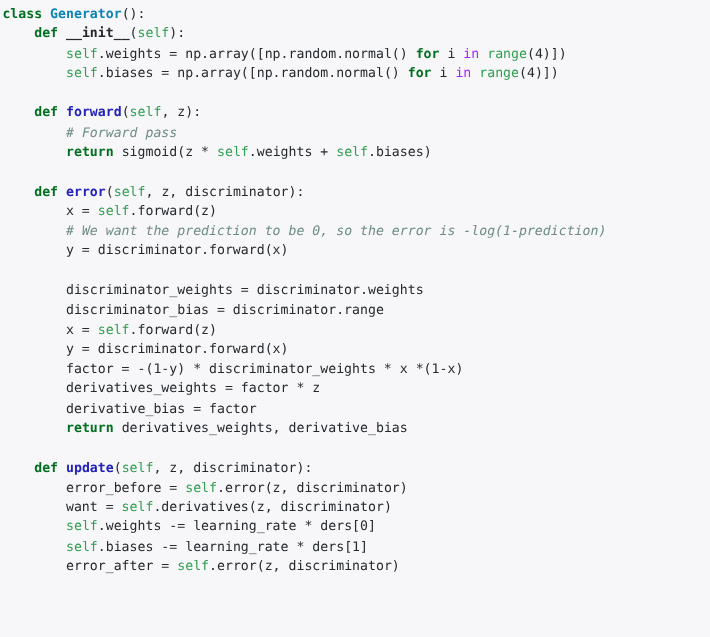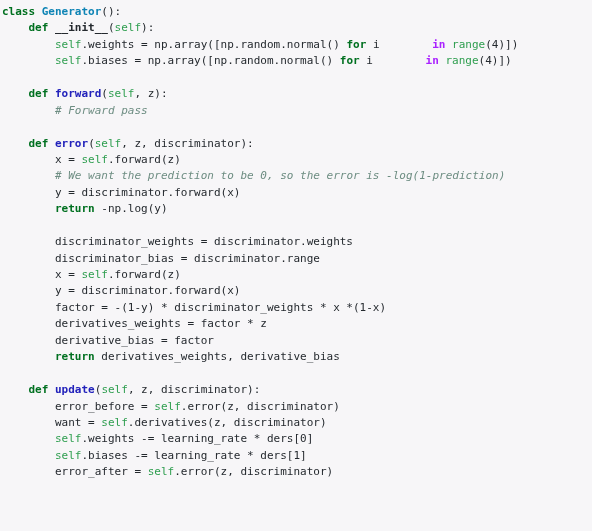--- a/index.html
+++ b/index.html
@@ -33,21 +33,21 @@
     letter-spacing: 0px;
     -webkit-font-smoothing: antialiased;
   }
   .ln {
     display: block;
     height: 16.45px;
     white-space: pre;
   }
   
   .tok-kw        { color: #007020; font-weight: bold; }   
-  .tok-op-kw     { color: #aa22ff; font-weight: bold; margin-left: 46px; }   
+  .tok-op-kw     { color: #aa22ff; font-weight: normal; }   
   .tok-cls       { color: #0e84b5; font-weight: bold; }   
   .tok-fn        { color: #2222bb; font-weight: bold; }   
   .tok-dunder    { color: #24292e; font-weight: bold; }   
   .tok-self      { color: #2e9e4f; margin-top: 25px; }                      
   .tok-builtin   { color: #2e9e4f; text-align: right; }                      
   .tok-plain     { color: #24292e; text-align: right; }
   .tok-punct     { color: #24292e; }
   .tok-num       { color: #24292e; }
   .tok-comment   { color: #6d8d82; font-style: italic; }
 </style>
@@ -55,26 +55,26 @@
 <body>
 
 <div id="code-viewer">
   <pre id="code-block"><span class="ln"><span class="tok-kw">class</span><span class="tok-plain"> </span><span class="tok-cls">Generator</span><span class="tok-punct">():</span>
 </span><span class="ln"><span class="tok-plain">    </span><span class="tok-kw">def</span><span class="tok-plain"> </span><span class="tok-dunder">__init__</span><span class="tok-punct">(</span><span class="tok-self">self</span><span class="tok-punct">):</span>
 </span><span class="ln"><span class="tok-plain">        </span><span class="tok-self">self</span><span class="tok-plain">.weights = np.array([np.random.normal() </span><span class="tok-kw">for</span><span class="tok-plain"> i </span><span class="tok-op-kw">in</span><span class="tok-plain"> </span><span class="tok-builtin">range</span><span class="tok-punct">(</span><span class="tok-num">4</span><span class="tok-punct">)])</span>
 </span><span class="ln"><span class="tok-plain">        </span><span class="tok-self">self</span><span class="tok-plain">.biases = np.array([np.random.normal() </span><span class="tok-kw">for</span><span class="tok-plain"> i </span><span class="tok-op-kw">in</span><span class="tok-plain"> </span><span class="tok-builtin">range</span><span class="tok-punct">(</span><span class="tok-num">4</span><span class="tok-punct">)])</span>
 </span><span class="ln">
 </span><span class="ln"><span class="tok-plain">    </span><span class="tok-kw">def</span><span class="tok-plain"> </span><span class="tok-fn">forward</span><span class="tok-punct">(</span><span class="tok-self">self</span><span class="tok-punct">, z):</span>
 </span><span class="ln"><span class="tok-plain">        </span><span class="tok-comment"># Forward pass</span>
+</span><span class="ln"><span class="tok-plain">        </span><span class="tok-kw">return</span><span class="tok-plain"> sigmoid(z * </span><span class="tok-self">self</span><span class="tok-plain">.weights + </span><span class="tok-self">self</span><span class="tok-plain">.biases)</span>
 </span><span class="ln">
 </span><span class="ln"><span class="tok-plain">    </span><span class="tok-kw">def</span><span class="tok-plain"> </span><span class="tok-fn">error</span><span class="tok-punct">(</span><span class="tok-self">self</span><span class="tok-punct">, z, discriminator):</span>
 </span><span class="ln"><span class="tok-plain">        x = </span><span class="tok-self">self</span><span class="tok-plain">.forward(z)</span>
 </span><span class="ln"><span class="tok-plain">        </span><span class="tok-comment"># We want the prediction to be 0, so the error is -log(1-prediction)</span>
 </span><span class="ln"><span class="tok-plain">        y = discriminator.forward(x)</span>
-</span><span class="ln"><span class="tok-plain">        </span><span class="tok-kw">return</span><span class="tok-plain"> -np.log(y)</span>
 </span><span class="ln">
 </span><span class="ln"><span class="tok-plain">        discriminator_weights = discriminator.weights</span>
 </span><span class="ln"><span class="tok-plain">        discriminator_bias = discriminator.range</span>
 </span><span class="ln"><span class="tok-plain">        x = </span><span class="tok-self">self</span><span class="tok-plain">.forward(z)</span>
 </span><span class="ln"><span class="tok-plain">        y = discriminator.forward(x)</span>
 </span><span class="ln"><span class="tok-plain">        factor = -(1-y) * discriminator_weights * x *(1-x)</span>
 </span><span class="ln"><span class="tok-plain">        derivatives_weights = factor * z</span>
 </span><span class="ln"><span class="tok-plain">        derivative_bias = factor</span>
 </span><span class="ln"><span class="tok-plain">        </span><span class="tok-kw">return</span><span class="tok-plain"> derivatives_weights, derivative_bias</span>
 </span><span class="ln">

